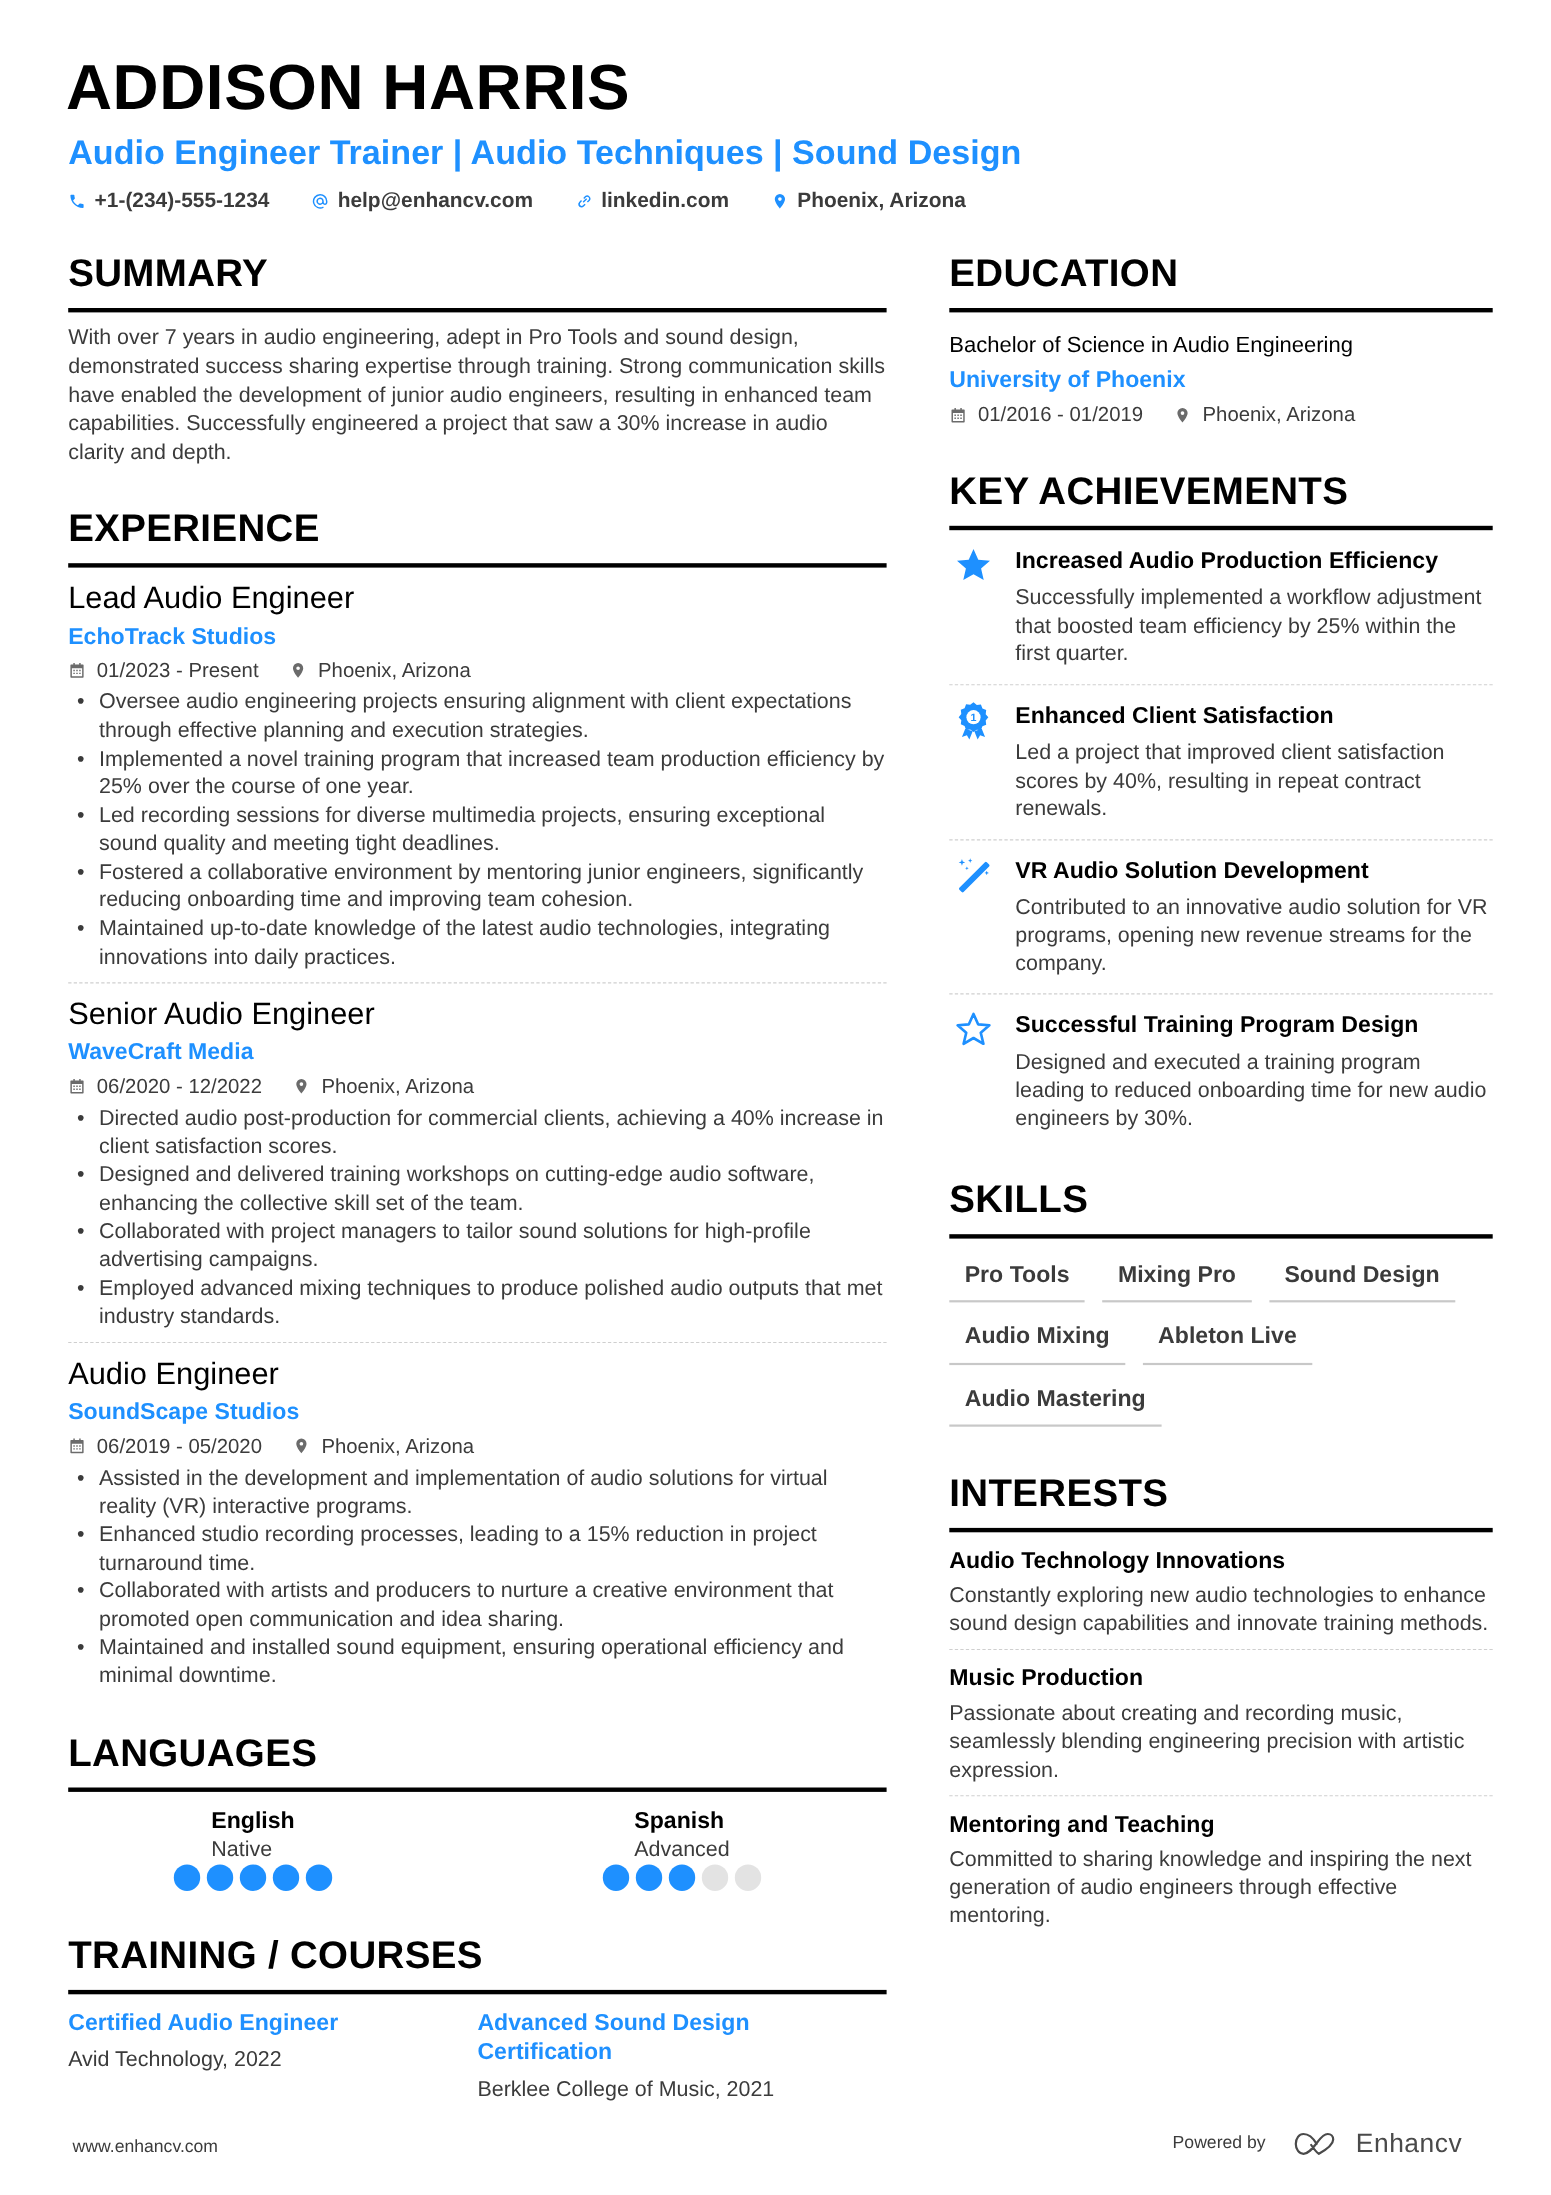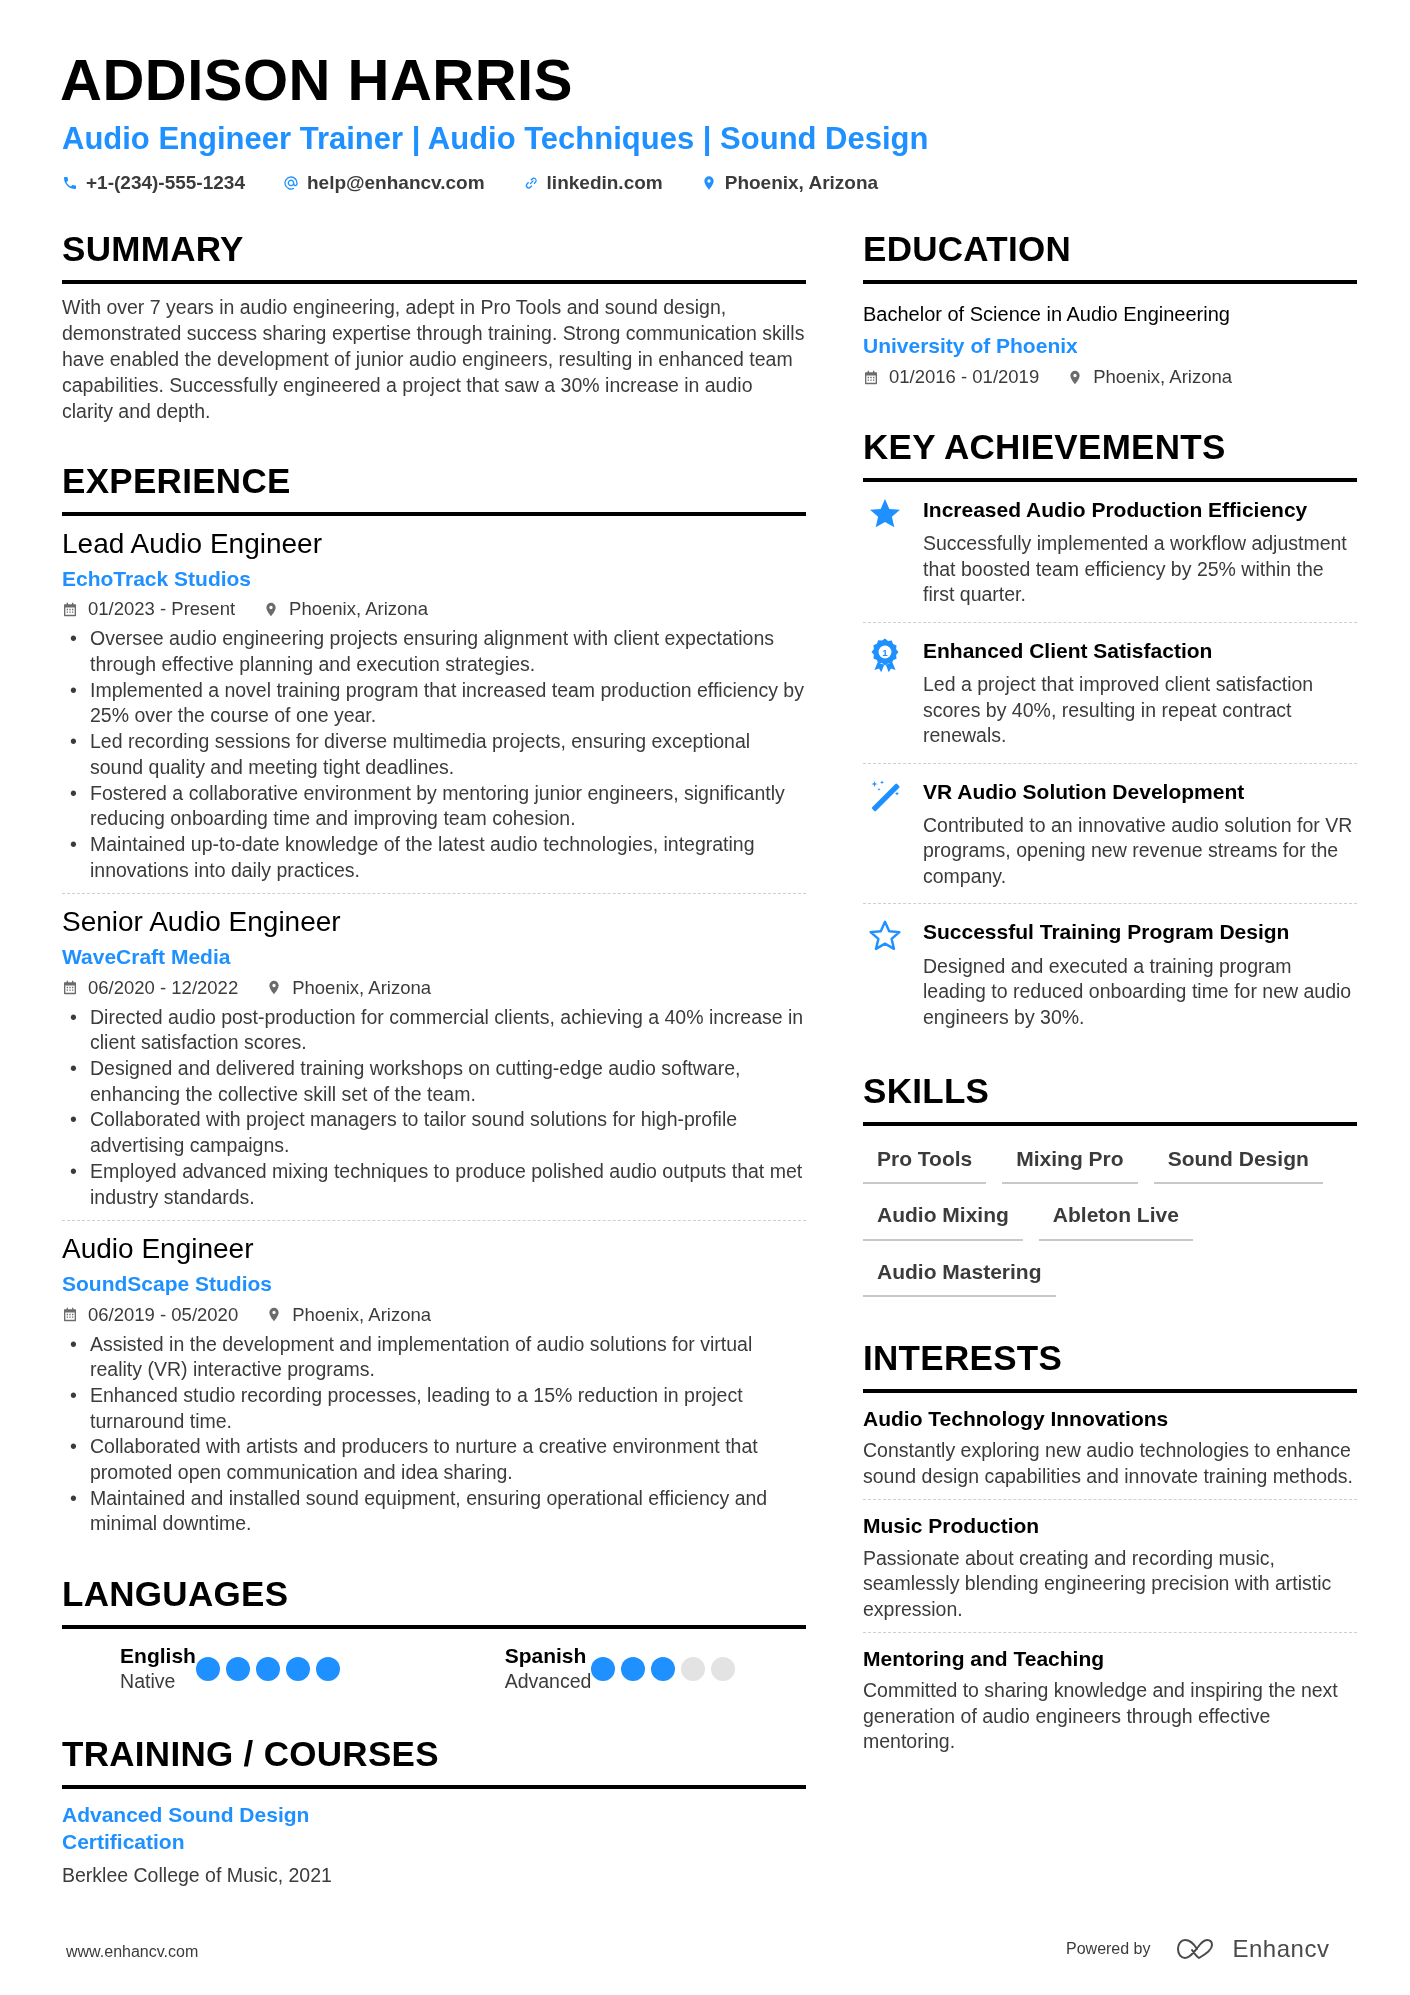--- a/index.html
+++ b/index.html
@@ -29,21 +29,21 @@
   .job-company { font-size: 21px; font-weight: 700; color: #1e90ff; margin-top: 4px; line-height: 1.3; }
   .job-meta { display: flex; gap: 28px; font-size: 18.5px; color: #3b3b3b; margin-top: 6px; align-items: center; }
   .meta-item { display: flex; align-items: center; gap: 10px; }
   .meta-item svg { width: 16px; height: 17px; fill: #6b6b6b; }
   .bullets { list-style: none; margin-top: 6px; }
   .bullets li { position: relative; padding-left: 28px; font-size: 19.5px; line-height: 25.7px; color: #3b3b3b; }
   .bullets li::before { content: "•"; position: absolute; left: 8px; top: 0; color: #3b3b3b; }
 
   
   .lang-grid { display: flex; margin-top: 14px; }
-  .lang { width: 50%; display: flex; justify-content: center; align-items: center; padding-right: 0; }
+  .lang { width: 50%; display: flex; justify-content: flex-end; align-items: center; padding-right: 0; flex-direction: column; }
   .lang:first-child { padding-right: 36px; }
   .lang-name { font-size: 21px; font-weight: 700; color: #000; line-height: 1.25; }
   .lang-level { font-size: 19.5px; color: #3b3b3b; line-height: 1.3; }
   .dots { display: flex; gap: 6px; }
   .dot { width: 24px; height: 24px; border-radius: 50%; background: #e3e3e3; }
   .dot.on { background: #1e90ff; }
 
   
   .train-grid { display: flex; margin-top: 12px; }
   .train { width: 50%; padding-right: 20px; }
@@ -226,20 +226,24 @@
           <span class="dot"></span>
           <span class="dot"></span>
         </div>
       </div>
     </div>
   </section>
 
   <section class="section" style="margin-top:38px">
     <h2 class="sec-title">TRAINING / COURSES</h2>
     <div class="train-grid">
+      <div class="train">
+        <div class="train-title">Certified Audio Engineer</div>
+        <div class="train-sub">Avid Technology, 2022</div>
+      </div>
       <div class="train">
         <div class="train-title">Advanced Sound Design Certification</div>
         <div class="train-sub">Berklee College of Music, 2021</div>
       </div>
     </div>
   </section>
 </div>
 
 <div class="col-right">
 

